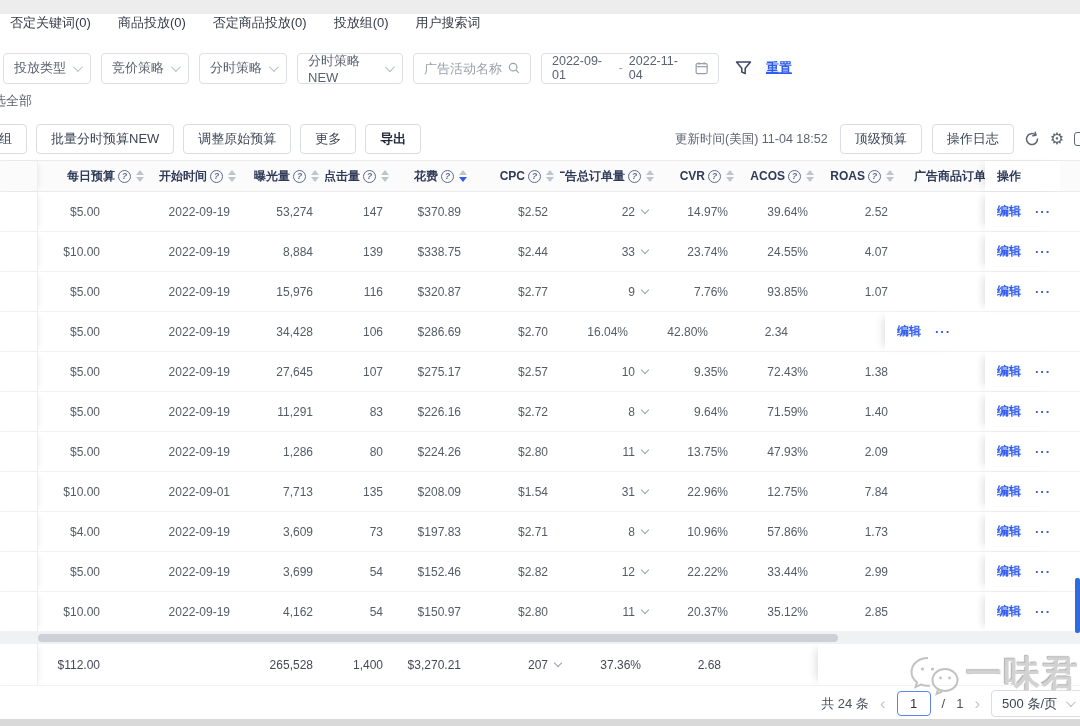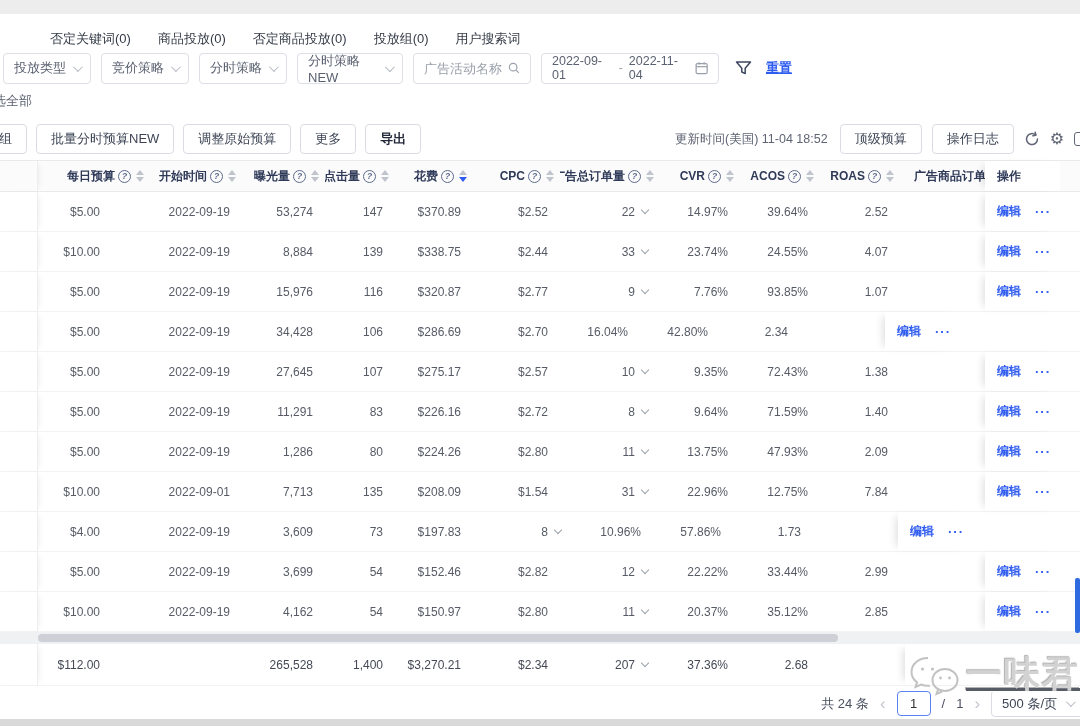--- a/index.html
+++ b/index.html
@@ -4,21 +4,21 @@
 <style>
   * { margin:0; padding:0; box-sizing:border-box; }
   html,body { background:#fff; }
   body { font-family:"Liberation Sans","DejaVu Sans",sans-serif; }
   .screen { position:relative; width:1080px; height:726px; overflow:hidden; background:#fff; color:#565b66; }
 
   .topstrip { position:absolute; left:0; top:0; width:1080px; height:14px; background:#ededed; }
   .bottomstrip { position:absolute; left:0; top:719px; width:1080px; height:7px; background:#d9d9d9; }
 
   
-  .tabs { position:absolute; left:10px; top:14px; height:34px; display:flex; align-items:flex-end; gap:27px;margin-left:40px; }
+  .tabs { position:absolute; left:10px; top:14px; height:34px; display:flex; align-items:flex-start; gap:27px; }
   .tab { font-size:13px; color:#333a45; cursor:pointer; white-space:nowrap; }
 
   
   .filterbar { position:absolute; left:3px; top:52px; height:32px; display:flex; align-items:center; gap:10px; }
   .fbox { height:31px; border:1px solid #dcdfe6; border-radius:4px; background:#fff; display:flex; align-items:center; justify-content:space-between; padding:0 10px; font-size:13px; color:#5a6170; }
   .fbox.w1 { width:88px; } .fbox.w2 { width:106px; }
   .chev { display:inline-block; width:7px; height:7px; border-right:1.4px solid #b7bcc5; border-bottom:1.4px solid #b7bcc5; transform:rotate(45deg) translateY(-2px); }
   .search { width:118px; }
   .search input { border:none; outline:none; width:84px; font-size:13px; color:#5a6170; font-family:inherit; }
   .search input::placeholder { color:#9aa0ab; }
@@ -74,21 +74,21 @@
   .footer { position:absolute; left:0; top:688px; width:1080px; height:31px; display:flex; align-items:center; justify-content:flex-end; gap:11px; padding-right:2px; }
   .ftotal { font-size:13px; color:#4a5060; }
   .pchev { font-size:17px; color:#c3c7ce; line-height:1; cursor:pointer; }
   .pageinput { width:34px; height:25px; border:1px solid #5b82f2; border-radius:4px; text-align:center; font-size:13px; color:#333; outline:none; font-family:inherit; }
   .pagesep { font-size:13px; color:#4a5060; }
   .psize { height:27px; border:1px solid #d9dce3; border-radius:4px; display:flex; align-items:center; gap:9px; padding:0 10px; font-size:13px; color:#3c4454; cursor:pointer; margin-right:-6px; white-space:nowrap; }
 
   .vbar { position:absolute; left:1075px; top:578px; width:5px; height:55px; background:#2f6be0; border-radius:2px; cursor:grab; }
 
   
-  .watermark { position:absolute; left:908px; top:650px; display:flex; align-items:center; gap:6px; pointer-events:none;text-decoration:underline; }
+  .watermark { position:absolute; left:908px; top:650px; display:flex; align-items:center; gap:6px; pointer-events:none; }
   .wm-text { font-size:36px; font-weight:bold; color:#d2d2d2; letter-spacing:2px; text-shadow:1px 1px 0 #ffffff, -1px -1px 1px #b0b0b0; }
   svg { display:block; }
 </style>
 </head>
 <body>
 
 <div class="screen">
 
   <div class="topstrip"></div>
 
@@ -433,20 +433,21 @@
         </div>
       </div>
 
     <div class="tr">
         <div class="td c0"></div>
         <div class="td c1">$4.00</div>
         <div class="td c2">2022-09-19</div>
         <div class="td c3">3,609</div>
         <div class="td c4">73</div>
         <div class="td c5">$197.83</div>
+        <div class="td c6">$2.71</div>
         <div class="td c7">
           <span>8</span>
           <i class="ochev"></i>
         </div>
         <div class="td c8">10.96%</div>
         <div class="td c9">57.86%</div>
         <div class="td c10">1.73</div>
         <div class="td c11"></div>
         <div class="td c12">
           <span class="edit">编辑</span>
@@ -502,21 +503,20 @@
       <div class="hthumb"></div>
     </div>
 
     <div class="sumrow">
       <div class="td c0"></div>
       <div class="td c1">$112.00</div>
       <div class="td c2"></div>
       <div class="td c3">265,528</div>
       <div class="td c4">1,400</div>
       <div class="td c5">$3,270.21</div>
-      <div class="td c6">$2.34</div>
       <div class="td c7">
           <span>207</span>
           <i class="ochev"></i>
         </div>
       <div class="td c9">37.36%</div>
       <div class="td c10">2.68</div>
       <div class="td c11"></div>
       <div class="td c12"></div>
     </div>
   </div>

